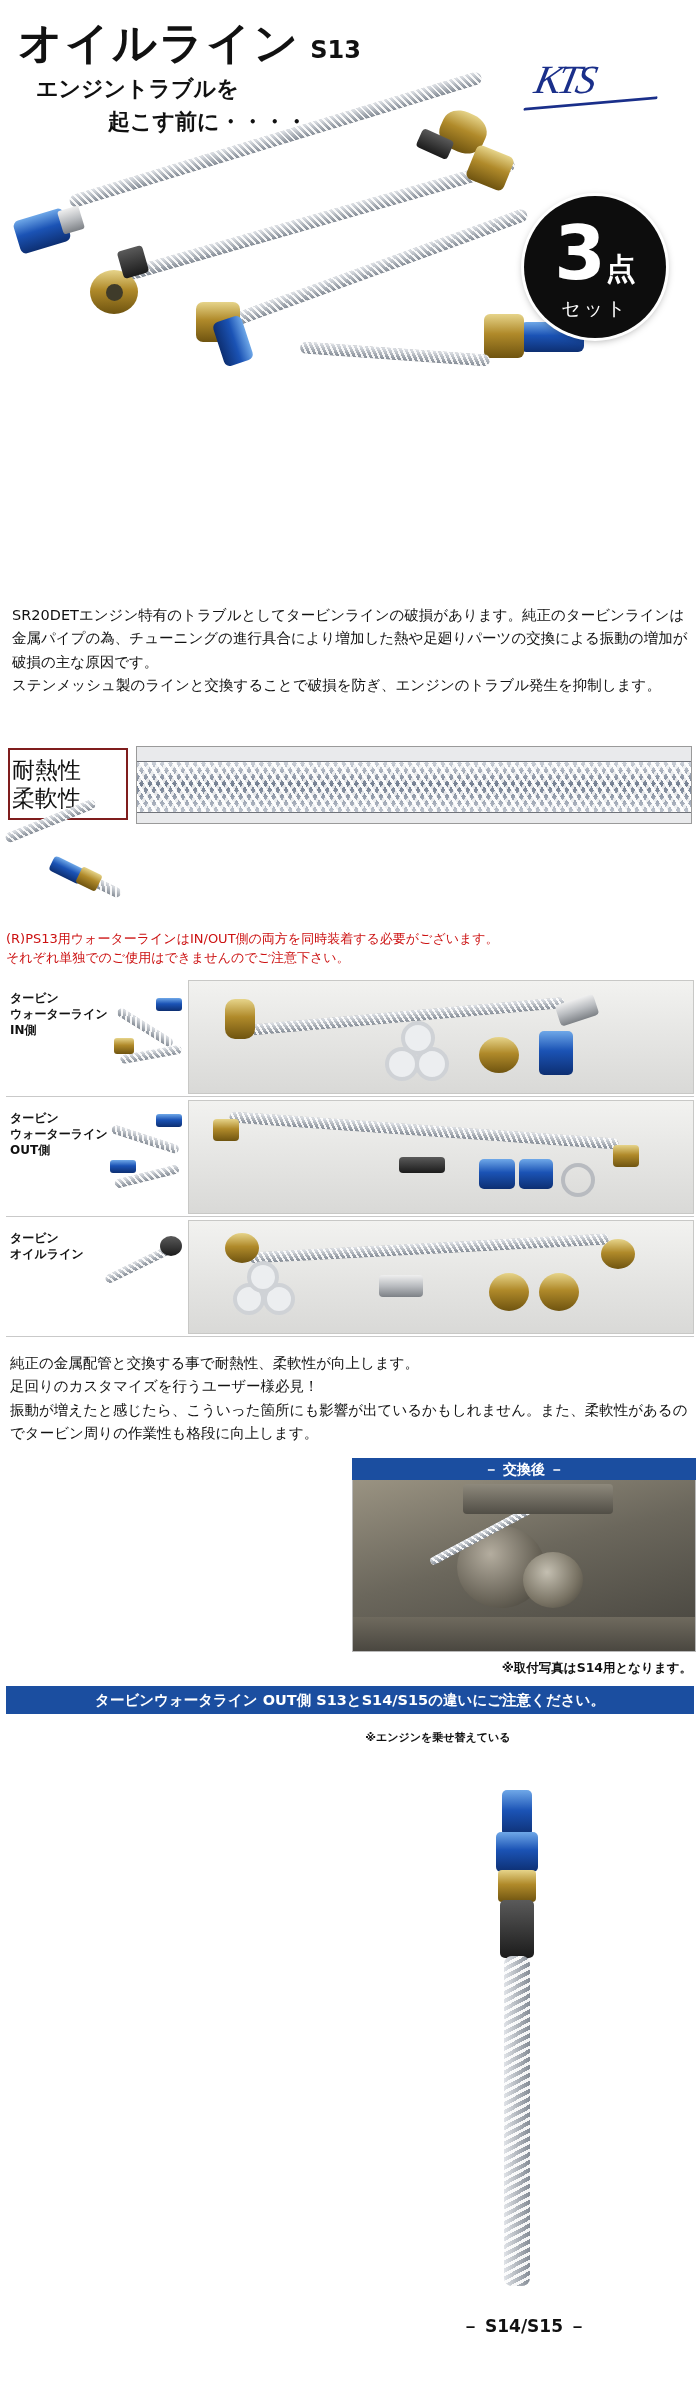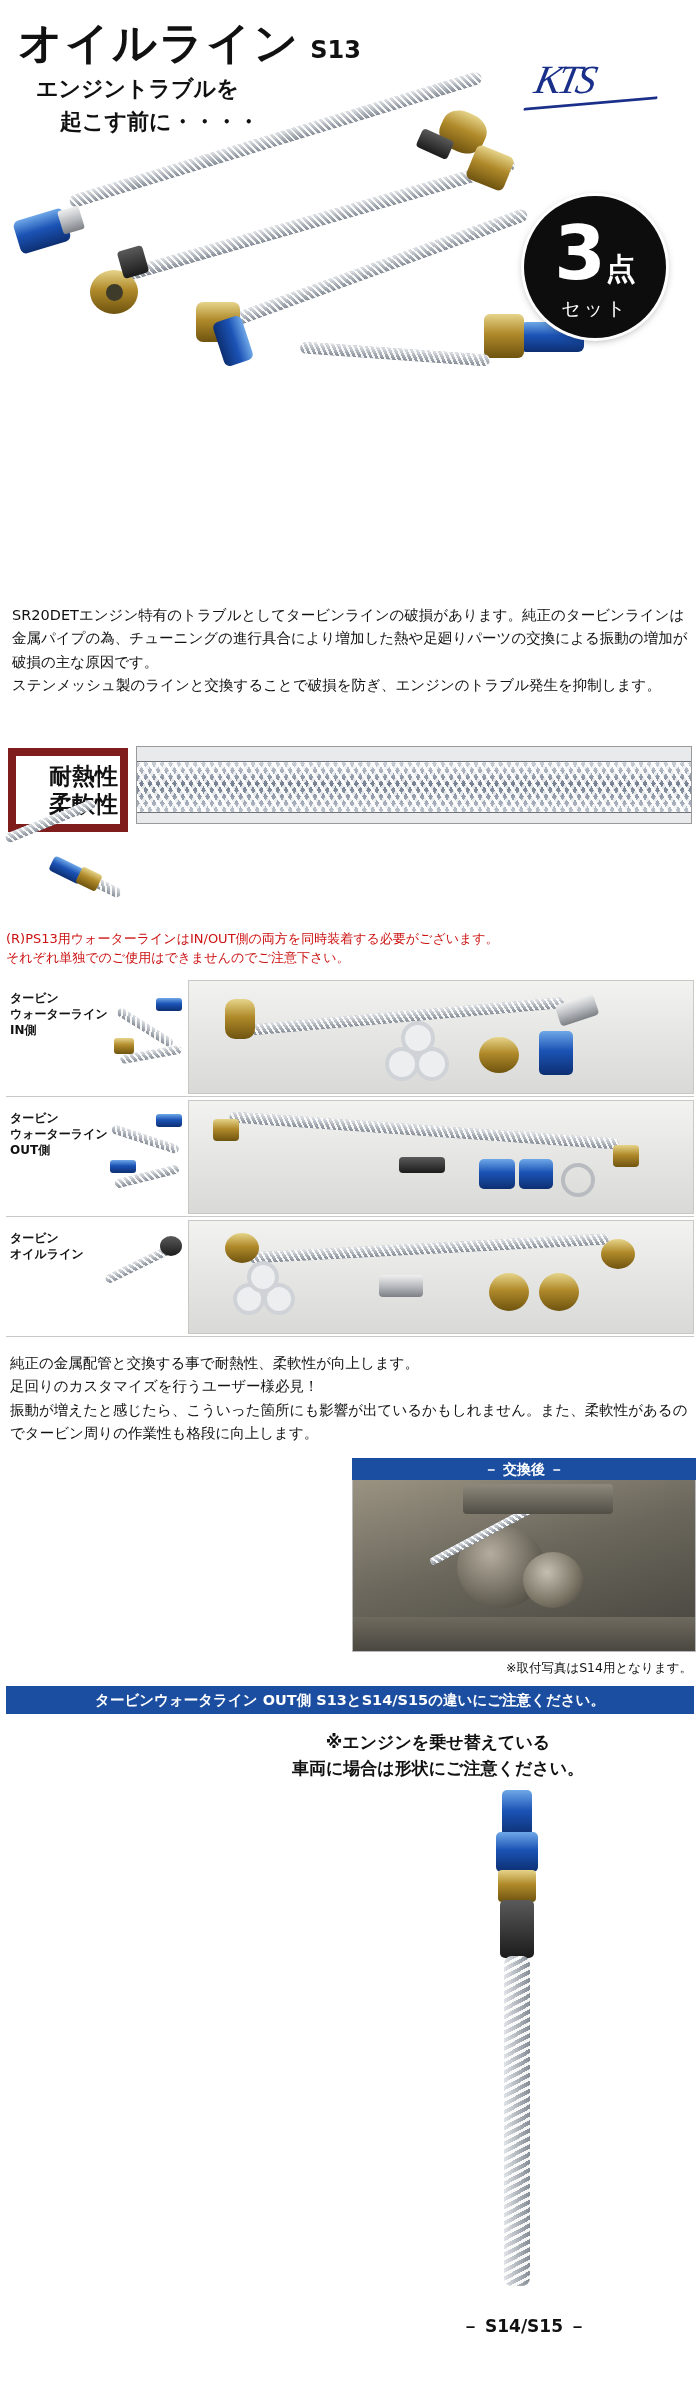--- a/index.html
+++ b/index.html
@@ -19,21 +19,21 @@
     font-size:44px;font-weight:bold;letter-spacing:2px;
     font-family:"DejaVu Sans","Liberation Sans",sans-serif;
     color:#111;
   }
   .hero-title .model{font-size:24px;margin-left:10px;letter-spacing:0;}
   .hero-sub{
     position:absolute;left:36px;top:72px;
     font-size:22px;line-height:1.5;font-weight:bold;color:#111;
     font-family:"DejaVu Sans","Liberation Sans",sans-serif;
   }
-  .hero-sub .l2{display:block;margin-left:24px;text-align:right;}
+  .hero-sub .l2{display:block;margin-left:72px;text-align:right;}
   .brandmark{
     position:absolute;right:46px;top:56px;width:120px;height:62px;
     font-family:"Liberation Serif","DejaVu Serif",serif;
     font-style:italic;font-size:40px;color:#1a2f8a;
     transform:skewX(-12deg);letter-spacing:-4px;
   }
   .brandmark:after{
     content:"";position:absolute;left:-6px;top:46px;width:132px;height:3px;
     background:#1a2f8a;transform:rotate(-5deg);border-radius:2px;
   }
@@ -54,22 +54,22 @@
   .para{
     font-size:14.5px;line-height:1.62;color:#111;
     font-family:"DejaVu Sans","Liberation Sans",sans-serif;
   }
   .block1{position:absolute;left:12px;top:604px;width:676px;}
 
   
   .hf-wrap{position:absolute;left:0;top:740px;width:700px;height:180px;}
   .hf-label{
     position:absolute;left:8px;top:8px;width:120px;
-    border:8px solid #7f1d1d;box-sizing:border-box;padding:6px 2px;
-    text-align:right;font-size:23px;font-weight:bold;line-height:1.22;
+    border:2px solid #7f1d1d;box-sizing:border-box;padding:6px 2px;
+    text-align:left;font-size:23px;font-weight:normal;line-height:1.22;
     font-family:"DejaVu Sans","Liberation Sans",sans-serif;background:#fff;
   }
   .mesh-photo{
     position:absolute;left:136px;top:6px;width:556px;height:78px;
     border:1px solid #9a9a9a;box-sizing:border-box;overflow:hidden;
     background:#e9eaec;
   }
   .mesh-inner{
     position:absolute;left:0;right:0;top:14px;height:50px;
     background:
@@ -109,34 +109,34 @@
   .ba.left{left:6px;} .ba.right{left:352px;}
   .ba-head{
     height:22px;background:#1b4ea0;color:#fff;text-align:center;font-size:14px;font-weight:bold;
     line-height:22px;font-family:"DejaVu Sans","Liberation Sans",sans-serif;
   }
   .ba-photo{height:172px;border:1px solid #b9b9b9;border-top:none;box-sizing:border-box;position:relative;overflow:hidden;}
   .ba-photo.before{background:linear-gradient(165deg,#8d8574 0%,#6d6657 40%,#4d4a41 100%);}
   .ba-photo.after{background:linear-gradient(165deg,#9a9382 0%,#6b675c 45%,#44423c 100%);}
   .turbo{position:absolute;border-radius:50%;}
   .ba-note{position:absolute;right:8px;top:1660px;font-size:12.5px;color:#111;
-    font-family:"DejaVu Sans","Liberation Sans",sans-serif;}
+    font-family:"DejaVu Sans","Liberation Sans",sans-serif;font-weight:bold;}
 
   
   .banner{
     position:absolute;left:6px;top:1686px;width:688px;height:28px;background:#1b4ea0;color:#fff;
     font-size:14.5px;font-weight:bold;line-height:28px;text-align:center;
     font-family:"DejaVu Sans","Liberation Sans",sans-serif;
   }
 
   
   .bottom{position:absolute;left:0;top:1722px;width:700px;height:678px;background:#fff;}
   .bottom-note{
     position:absolute;left:188px;top:8px;width:500px;text-align:center;
-    font-size:17px;font-weight:bold;line-height:1.5;color:#111;
+    font-size:11px;font-weight:bold;line-height:1.5;color:#111;
     font-family:"DejaVu Sans","Liberation Sans",sans-serif;
   }
   .cmp{position:absolute;top:52px;width:344px;height:570px;}
   .cmp.left{left:6px;} .cmp.right{left:352px;}
   .cmp-label{
     position:absolute;bottom:6px;left:0;width:100%;text-align:center;
     font-size:17px;font-weight:bold;font-family:"DejaVu Sans","Liberation Sans",sans-serif;
   }
 
   
@@ -305,21 +305,20 @@
     </div>
   </div>
 
   <div class="ba-note">※取付写真はS14用となります。</div>
 
   <div class="banner">タービンウォータライン OUT側 S13とS14/S15の違いにご注意ください。</div>
 
   <div class="bottom">
     <div class="bottom-note">
       <div>※エンジンを乗せ替えている</div>
-      <div>車両に場合は形状にご注意ください。</div>
     </div>
 
 
     <div class="cmp right">
       <div class="fit blueal" style="left:150px;top:16px;width:30px;height:46px;border-radius:5px;"></div>
       <div class="fit blueal" style="left:144px;top:58px;width:42px;height:40px;border-radius:5px;"></div>
       <div class="fit gold" style="left:146px;top:96px;width:38px;height:32px;border-radius:4px;"></div>
       <div class="fit blk" style="left:148px;top:126px;width:34px;height:58px;border-radius:5px;"></div>
       <div class="fit braid" style="left:152px;top:182px;width:26px;height:330px;border-radius:8px;background:
         repeating-linear-gradient(152deg, rgba(255,255,255,.9) 0 3px, rgba(116,120,126,.9) 3px 7px),

